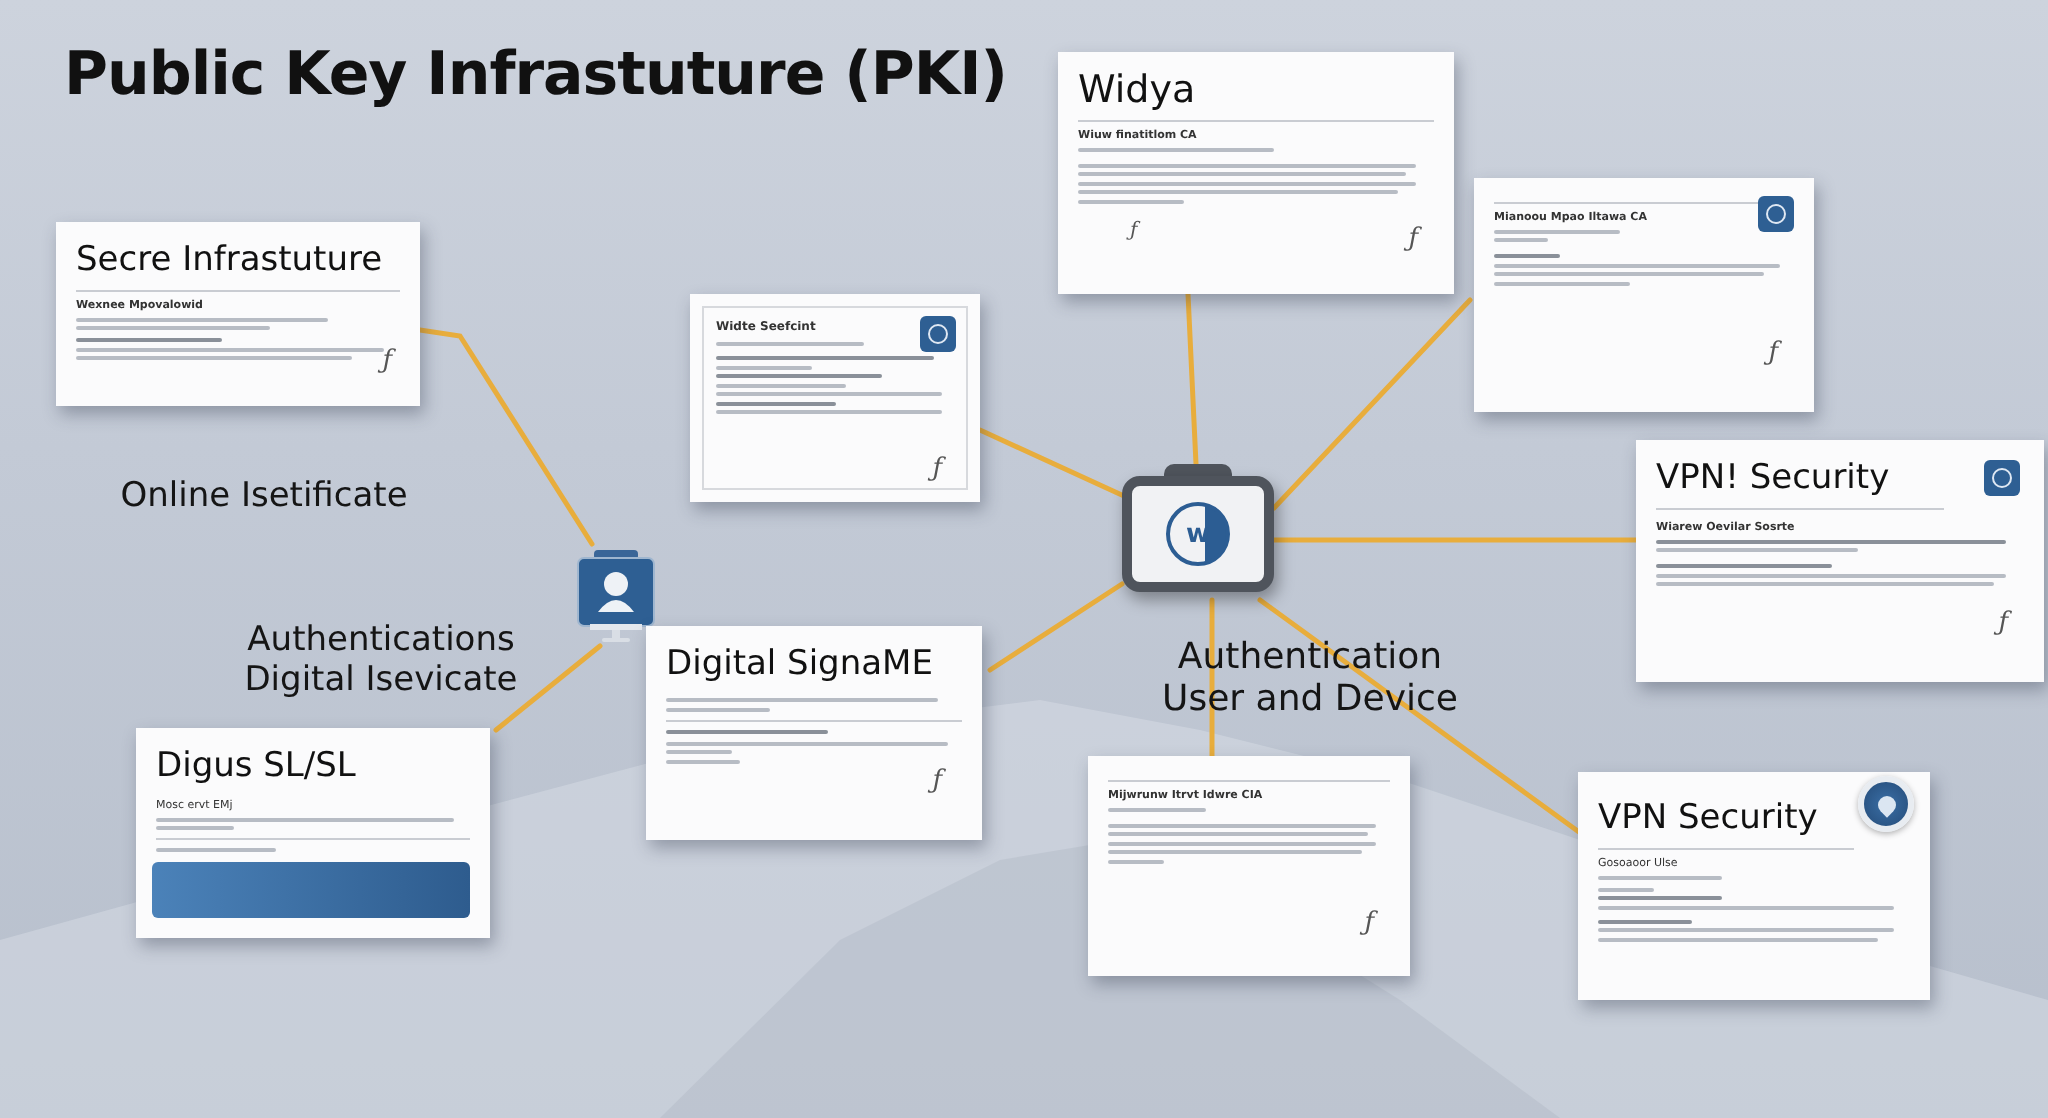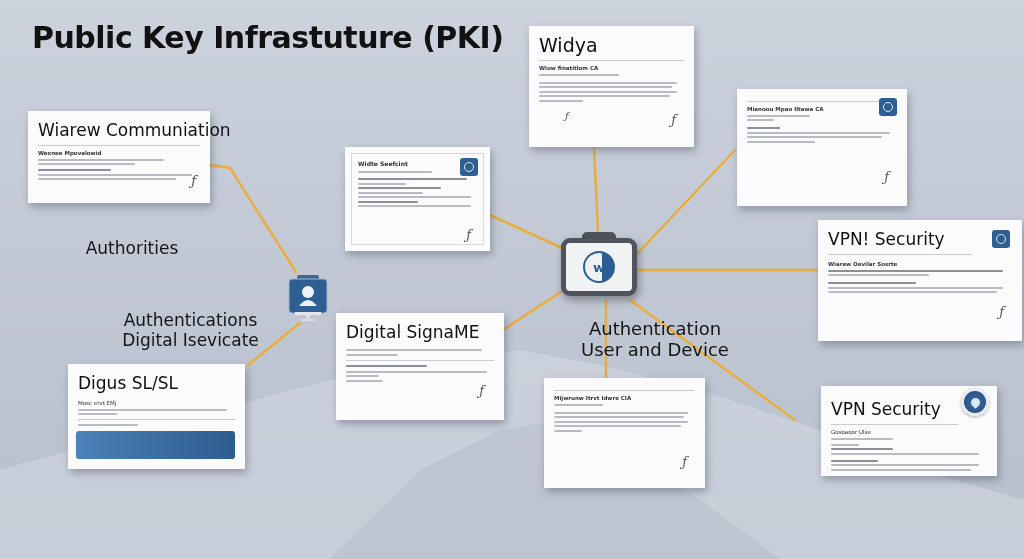--- a/index.html
+++ b/index.html
@@ -85,54 +85,54 @@
     <line x1="637" y1="270" x2="818" y2="270"></line>
     <line x1="561" y1="292" x2="495" y2="335"></line>
     <line x1="606" y1="300" x2="606" y2="378"></line>
     <line x1="630" y1="300" x2="795" y2="420"></line>
   </g>
 </svg>
 
 <div class="title">Public Key Infrastuture (PKI)</div>
 
 <div class="card" style="left:28px;top:111px;width:182px;height:92px;">
-  <div class="ctitle">Wiarew Communiation</div>
+  <div class="ctitle">Secre Infrastuture</div>
   <div class="hr"></div>
   <div class="sub">Wexnee Mpovalowid</div>
   <div class="line" style="width:78%"></div>
   <div class="line" style="width:60%"></div>
   <div class="line dark" style="width:45%;margin-top:4px"></div>
   <div class="line" style="width:95%"></div>
   <div class="line" style="width:85%"></div>
   <span class="sig" style="right:14px;top:62px;">ƒ</span>
 </div>
 
 <div class="label" style="left:52px;top:238px;width:160px;">
-  <div>Authorities</div>
+  <div>Online Isetificate</div>
 </div>
 
 <div class="card" style="left:345px;top:147px;width:145px;height:104px;padding:6px;">
   <div style="border:1px solid #d7d9dd;height:100%;padding:6px;position:relative;">
     <div class="sub" style="font-size:6px;margin-top:0">Widte Seefcint</div>
     <div class="line" style="width:62%;margin-top:4px"></div>
     <div class="line dark" style="width:92%;margin-top:5px"></div>
     <div class="line" style="width:40%"></div>
     <div class="line dark" style="width:70%"></div>
     <div class="line" style="width:55%"></div>
     <div class="line" style="width:95%"></div>
     <div class="line dark" style="width:50%"></div>
     <div class="line" style="width:95%"></div>
     <div class="badge" style="right:5px;top:4px;">
         <div class="ring"></div>
       </div>
     <span class="sig" style="right:12px;bottom:2px;">ƒ</span>
   </div>
 </div>
 
-<div class="card" style="left:529px;top:26px;width:165px;height:121px;">
+<div class="card" style="left:529px;top:26px;width:198px;height:121px;">
   <div class="ctitle" style="font-size:19px;">Widya</div>
   <div class="hr"></div>
   <div class="sub">Wiuw finatitlom CA</div>
   <div class="line" style="width:55%"></div>
   <div class="line" style="width:95%;margin-top:6px"></div>
   <div class="line" style="width:92%"></div>
   <div class="line" style="width:95%"></div>
   <div class="line" style="width:90%"></div>
   <div class="line" style="width:30%"></div>
   <span class="sig" style="left:36px;top:84px;font-size:10px;">ƒ</span>
@@ -187,21 +187,21 @@
 <div class="card" style="left:68px;top:364px;width:177px;height:105px;">
   <div class="ctitle">Digus SL/SL</div>
   <div class="sub" style="font-weight:normal;margin-top:6px;">Mosc ervt EMj</div>
   <div class="line" style="width:95%"></div>
   <div class="line" style="width:25%"></div>
   <div class="hr"></div>
   <div class="line" style="width:38%"></div>
   <div class="blue-bar"></div>
 </div>
 
-<div class="card" style="left:336px;top:313px;width:168px;height:107px;">
+<div class="card" style="left:323px;top:313px;width:168px;height:107px;">
   <div class="ctitle">Digital SignaME</div>
   <div class="line" style="width:92%;margin-top:6px"></div>
   <div class="line" style="width:35%"></div>
   <div class="hr"></div>
   <div class="line dark" style="width:55%"></div>
   <div class="line" style="width:95%;margin-top:4px"></div>
   <div class="line" style="width:22%"></div>
   <div class="line" style="width:25%"></div>
   <span class="sig" style="right:20px;top:70px;">ƒ</span>
 </div>
@@ -221,21 +221,21 @@
   <div class="sub">Mijwrunw Itrvt Idwre CIA</div>
   <div class="line" style="width:35%"></div>
   <div class="line" style="width:95%;margin-top:6px"></div>
   <div class="line" style="width:92%"></div>
   <div class="line" style="width:95%"></div>
   <div class="line" style="width:90%"></div>
   <div class="line" style="width:20%"></div>
   <span class="sig" style="right:18px;top:76px;">ƒ</span>
 </div>
 
-<div class="card" style="left:789px;top:386px;width:176px;height:90px;margin-left:32px;">
+<div class="card" style="left:789px;top:386px;width:176px;height:114px;">
   <div class="ctitle" style="margin-top:4px;">VPN Security</div>
   <div class="hr" style="width:82%"></div>
   <div class="sub" style="font-weight:normal;">Gosoaoor Ulse</div>
   <div class="line" style="width:40%"></div>
   <div class="line" style="width:18%;margin-top:4px"></div>
   <div class="line dark" style="width:40%"></div>
   <div class="line" style="width:95%"></div>
   <div class="line dark" style="width:30%;margin-top:5px"></div>
   <div class="line" style="width:95%"></div>
   <div class="line" style="width:90%"></div>

